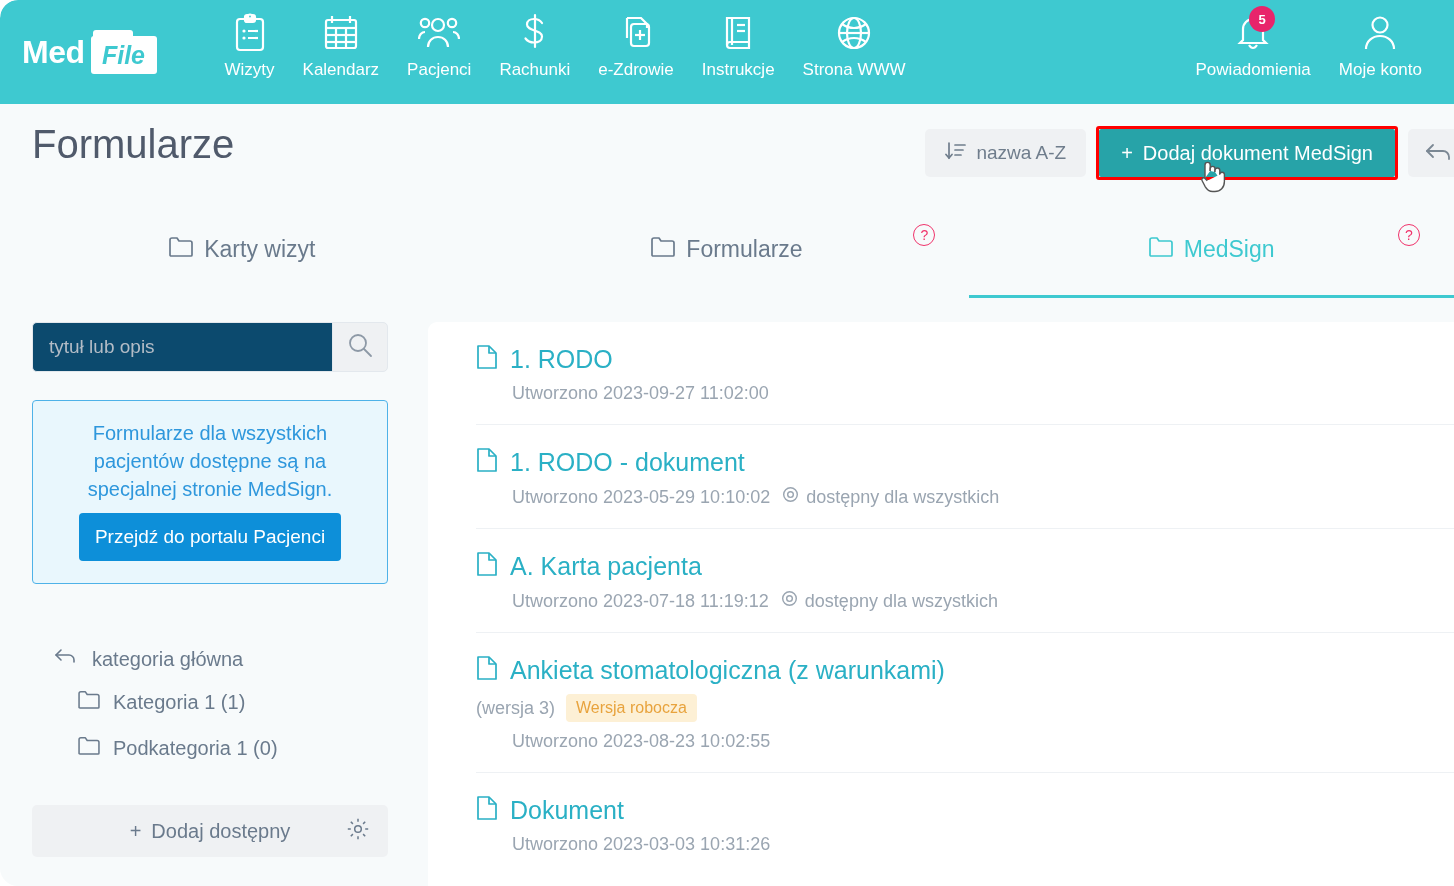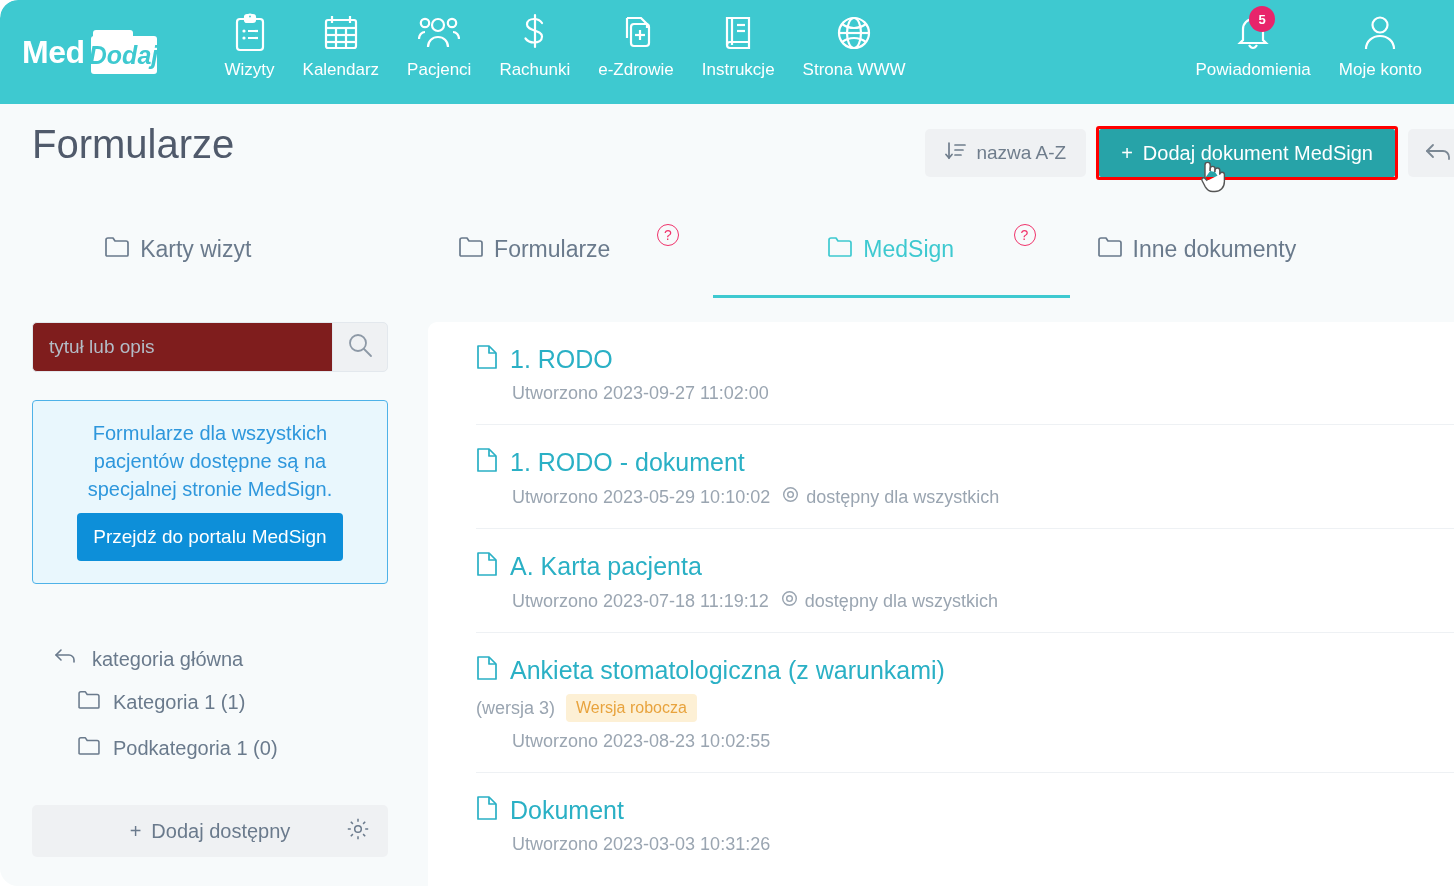--- a/index.html
+++ b/index.html
@@ -167,21 +167,21 @@
     position: absolute; left: 32px; top: 322px;
     width: 356px;
   }
   .search-row {
     display: flex; height: 50px; margin-bottom: 28px;
   }
   .search-input {
     flex: 1; border: 1px solid #e3e8ed; border-right: none;
     border-radius: 5px 0 0 5px;
     padding: 0 16px; font-size: 19px; color: #9aa5b1;
-    background: #7f1d1d; outline: none;
+    background: #0c4a6e; outline: none;
     font-family: "Liberation Sans", sans-serif;
   }
   .search-input::placeholder { color: #b3bcc6; }
   .search-btn {
     width: 56px; background: #eff1f3; border: 1px solid #e3e8ed;
     border-radius: 0 5px 5px 0;
     display: flex; align-items: center; justify-content: center;
     cursor: pointer;
   }
   .info-card {
@@ -274,21 +274,21 @@
 <body>
 
 <div id="app">
 
   <div id="topbar">
     <div class="brand">
       <span class="brand-med">Med</span>
       <span class="brand-file-box">
         <span class="brand-file-tab"></span>
         <span class="brand-file-body"></span>
-        <span class="brand-file-text">Dodaj</span>
+        <span class="brand-file-text">File</span>
       </span>
     </div>
 
     <div class="nav-items">
 
       <div class="nav-item">
         <span class="nav-icon">
           <svg width="34" height="40" viewBox="0 0 34 40" fill="none" stroke="#fff" stroke-width="2.2">
             <rect x="4" y="6" width="26" height="31" rx="3"></rect>
             <rect x="12" y="2" width="10" height="7" rx="2" fill="#fff"></rect>
@@ -464,47 +464,39 @@
     <div class="tab active">
       <span>
         <svg width="24" height="21" viewBox="0 0 24 21" fill="none" stroke="#3ec9d0" stroke-width="1.7" stroke-linejoin="round">
           <path d="M1 19V4a2 2 0 0 1 2-2h5l2 3h11a2 2 0 0 1 2 2v12a1 1 0 0 1-1 1H2a1 1 0 0 1-1-1z"></path>
         </svg>
       </span>
       <span>MedSign</span>
       <span class="tab-help">?</span>
     </div>
 
-    <div class="tab tab-last">
-      <span>
-        <svg width="24" height="21" viewBox="0 0 24 21" fill="none" stroke="#6a7a8c" stroke-width="1.7" stroke-linejoin="round">
-          <path d="M1 19V4a2 2 0 0 1 2-2h5l2 3h11a2 2 0 0 1 2 2v12a1 1 0 0 1-1 1H2a1 1 0 0 1-1-1z"></path>
-        </svg>
-      </span>
-      <span>Inne dokumenty</span>
-    </div>
   </div>
 
   <div id="sidebar">
 
     <div class="search-row">
       <input class="search-input" type="text" placeholder="tytuł lub opis" style="">
       <div class="search-btn">
         <span>
           <svg width="26" height="26" viewBox="0 0 26 26" fill="none" stroke="#8d99a6" stroke-width="1.8" stroke-linecap="round">
             <circle cx="11" cy="11" r="8"></circle>
             <line x1="17" y1="17" x2="24" y2="24"></line>
           </svg>
         </span>
       </div>
     </div>
 
     <div class="info-card">
       <div class="info-text">Formularze dla wszystkich pacjentów dostępne są na specjalnej stronie MedSign.</div>
-      <button class="info-btn">Przejdź do portalu MedSign</button>
+      <button class="info-btn">Przejdź do portalu Pacjenci</button>
     </div>
 
     <div class="cat-list">
       <div class="cat-root">
         <span>
           <svg width="22" height="18" viewBox="0 0 22 18" fill="none" stroke="#6a7a8c" stroke-width="1.6" stroke-linecap="round" stroke-linejoin="round">
             <path d="M7 2 2 7l5 5"></path>
             <path d="M2 7h13a5 5 0 0 1 5 5v2"></path>
           </svg>
         </span>

